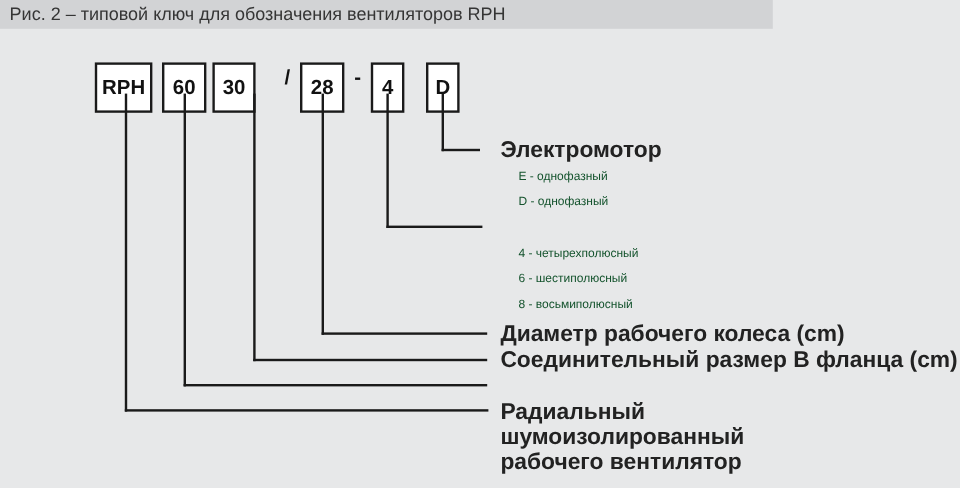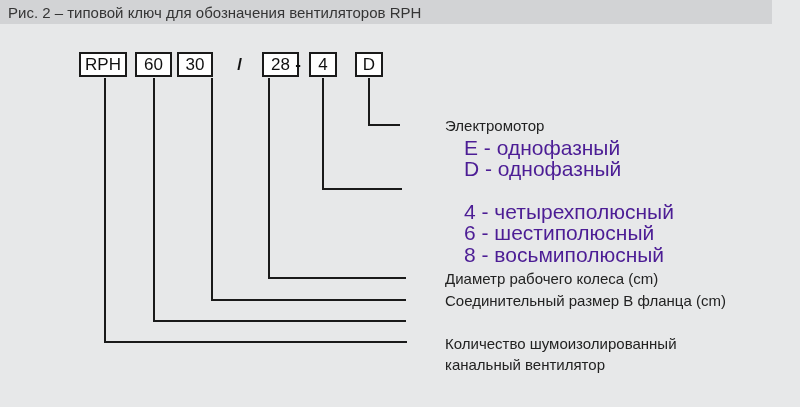--- a/index.html
+++ b/index.html
@@ -11,40 +11,40 @@
   }
   *{margin:0;padding:0;box-sizing:border-box;}
   html,body{width:800px;height:407px;overflow:hidden;}
   body{
     background:var(--page-bg);
     font-family:"Liberation Sans", sans-serif;
     color:var(--text);
     position:relative;
   }
   .caption-bar{
-    position:absolute;left:0;top:0;width:772px;height:24px;
+    position:absolute;left:0;top:0;width:644px;height:24px;
     background:var(--caption-bg);
     display:flex;align-items:center;
     padding-left:8px;
     font-size:15px;
     color:#353535;
   }
   .diagram{position:absolute;left:0;top:24px;width:800px;height:383px;}
 
   .code-box{
-    position:absolute;top:28px;height:25px;
+    position:absolute;top:28px;height:42px;
     background:var(--box-bg);
     border:2px solid var(--line);
     display:flex;align-items:center;justify-content:center;
-    font-weight:normal;font-size:17px;color:#111;
+    font-weight:bold;font-size:17px;color:#111;
   }
   .box-rph{left:79px;width:48px;}
   .box-a{left:135px;width:37px;}
   .box-b{left:177px;width:36px;}
-  .box-diam{left:250px;width:37px;margin-left:12px;}
+  .box-diam{left:250px;width:37px;}
   .box-poles{left:309px;width:28px;}
   .box-motor{left:355px;width:28px;}
   .code-sep{
     position:absolute;top:28px;height:26px;
     display:flex;align-items:center;justify-content:center;
     font-weight:bold;font-size:17px;color:#111;
   }
   .sep1{left:172px;width:21px;}
   .sep2{left:229px;width:21px;}
   .sep3{left:287px;width:22px;}
@@ -56,27 +56,26 @@
   }
   .conn-motor  {left:368px;top:54px;width:32px; height:48px;}
   .conn-poles  {left:322px;top:54px;width:80px; height:112px;}
   .conn-diam   {left:268px;top:54px;width:138px;height:201px;}
   .conn-flangeb{left:211px;top:54px;width:195px;height:223px;}
   .conn-flangea{left:153px;top:54px;width:253px;height:244px;}
   .conn-fan    {left:104px;top:54px;width:303px;height:265px;}
 
   .legend-heading{
     position:absolute;left:417px;
-    font-weight:normal;font-size:15px;line-height:20px;color:#222;
+    font-weight:bold;font-size:19px;line-height:20px;color:#222;
     white-space:nowrap;
-    margin-left:28px;
   }
   .legend-item{
-    position:absolute;left:464px;
-    font-size:21px;line-height:20px;color:#4c1d95;
+    position:absolute;left:432px;
+    font-size:10px;line-height:20px;color:#14532d;
     white-space:nowrap;
   }
   .h-motor  {top:92px;}
   .i-motor-e{top:114px;}
   .i-motor-d{top:135px;}
   .h-poles  {top:156px;}
   .i-poles-4{top:178px;text-align:center;}
   .i-poles-6{top:199px;}
   .i-poles-8{top:221px;}
   .h-diam   {top:245px;}
@@ -113,15 +112,15 @@
   <div class="legend-heading h-motor">Электромотор</div>
   <div class="legend-item i-motor-e">E - однофазный</div>
   <div class="legend-item i-motor-d">D - однофазный</div>
 
   <div class="legend-item i-poles-4">4 - четырехполюсный</div>
   <div class="legend-item i-poles-6">6 - шестиполюсный</div>
   <div class="legend-item i-poles-8">8 - восьмиполюсный</div>
 
   <div class="legend-heading h-diam">Диаметр рабочего колеса (cm)</div>
   <div class="legend-heading h-flangeb">Соединительный размер B фланца (cm)</div>
-  <div class="legend-heading h-fan">Количество шумоизолированный канальный вентилятор</div>
+  <div class="legend-heading h-fan">Радиальный шумоизолированный рабочего вентилятор</div>
 
 </div>
 
 </body></html>

